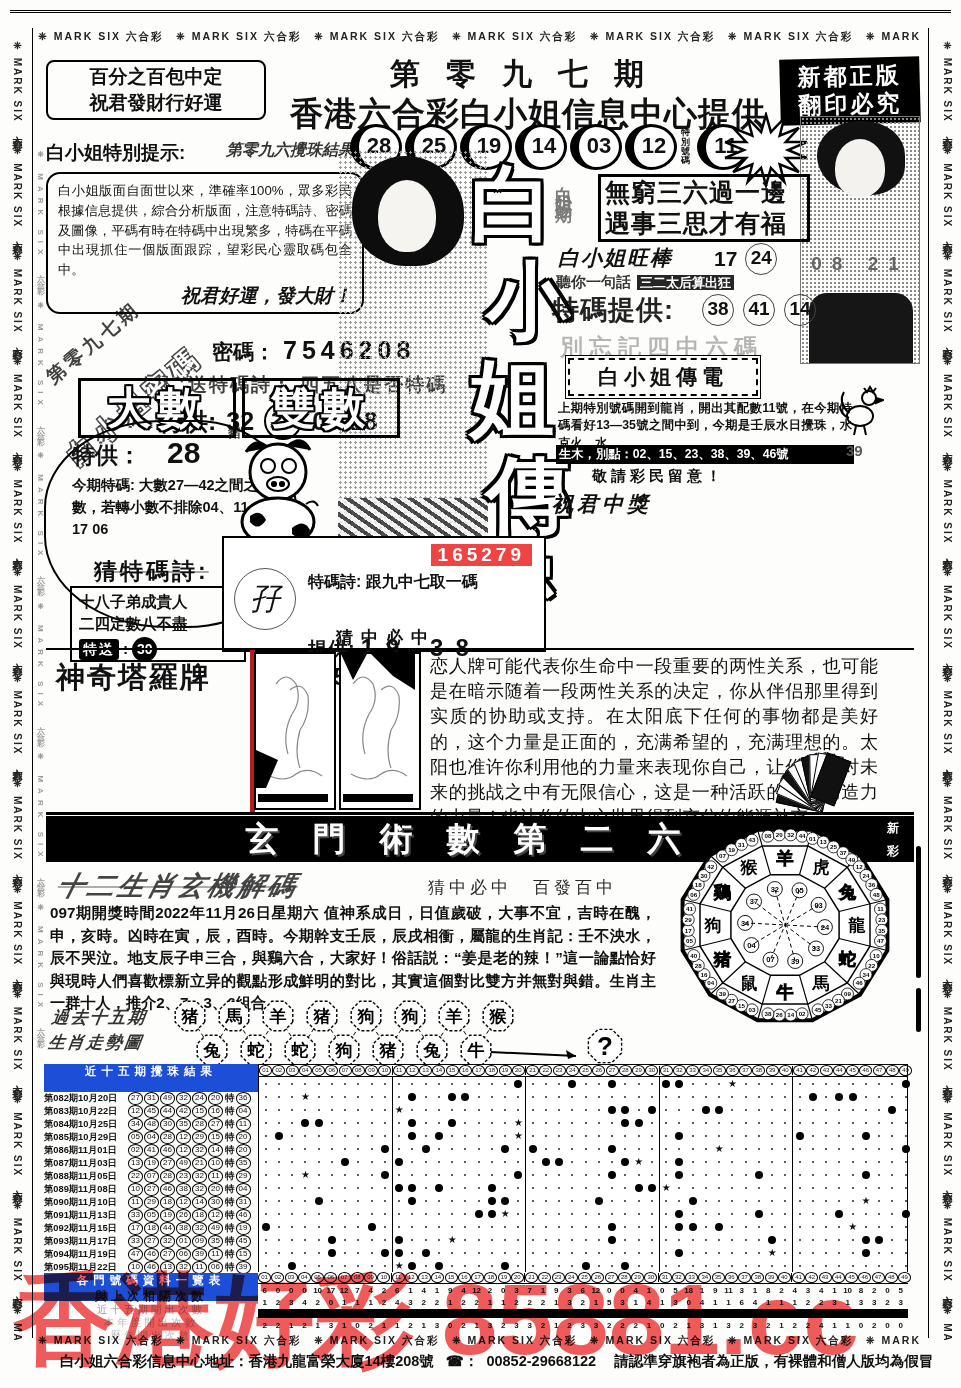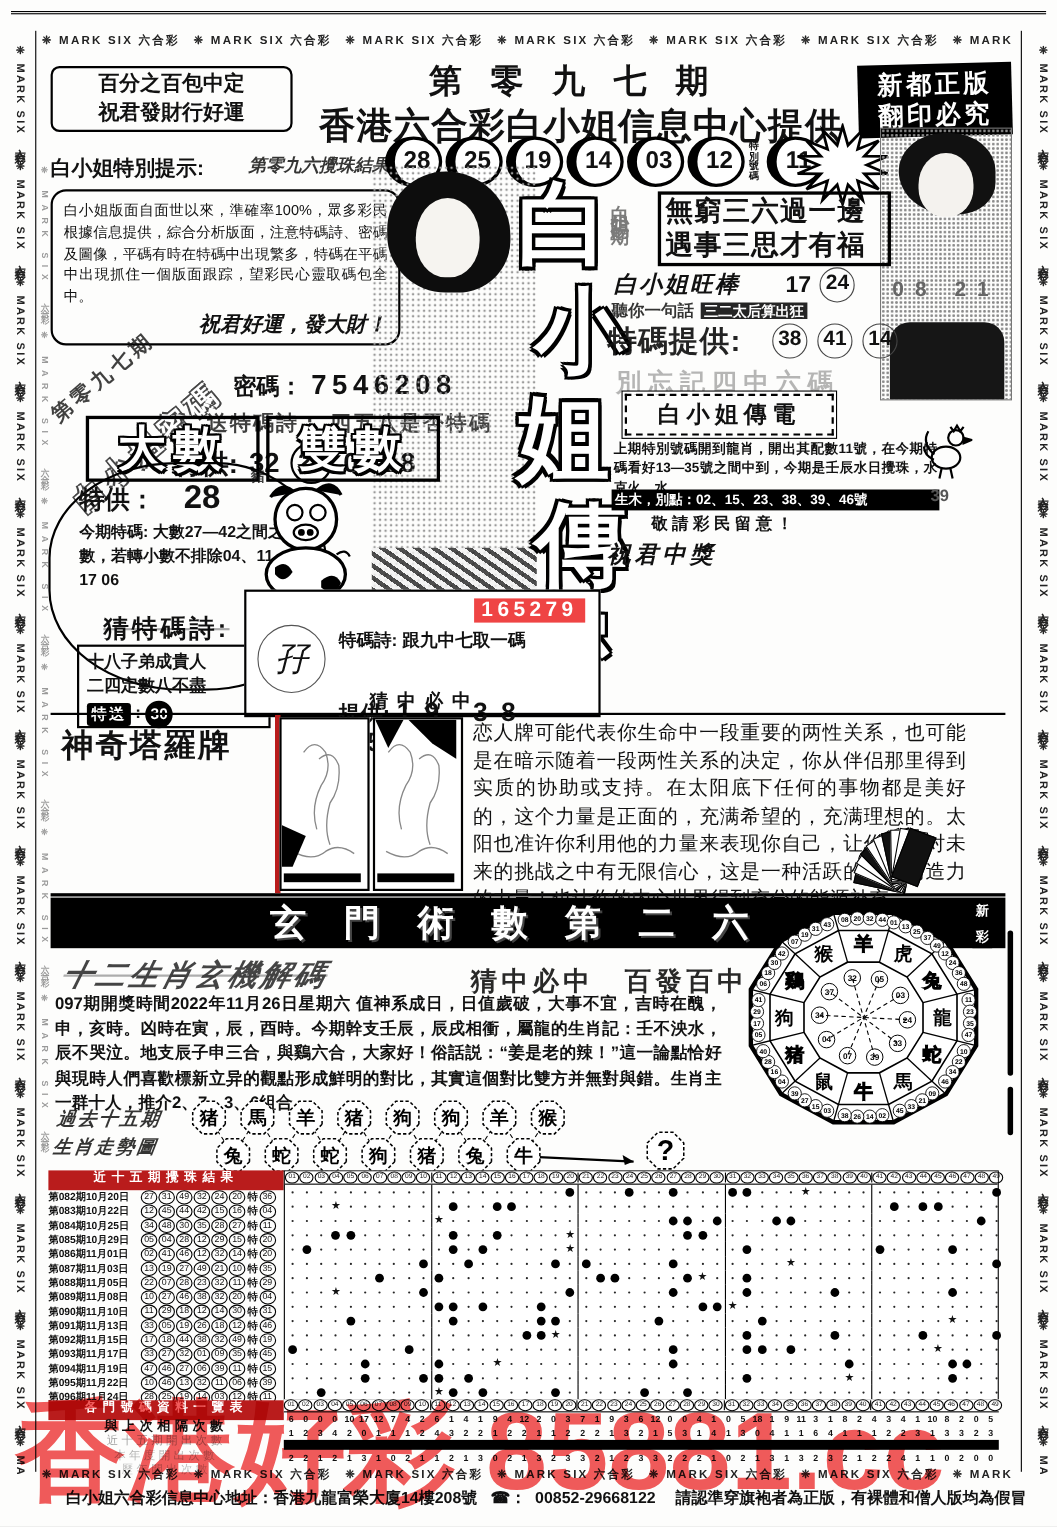--- a/index.html
+++ b/index.html
@@ -118,31 +118,31 @@
   .tcard{width:78px;height:154px;border:2px solid #000;background:#fff;position:relative;overflow:hidden;}
   .tarot-text{position:absolute;left:374px;top:4px;width:448px;font-size:18px;line-height:1.4;text-align:justify;font-weight:400;padding-left:10px;}
   .tarot-cap{position:absolute;left:374px;top:130px;font-size:12.5px;font-weight:900;}
   .fan{position:absolute;left:704px;top:86px;width:150px;height:74px;}
   .fcard{position:absolute;left:60px;top:18px;width:24px;height:46px;border:1.5px solid #000;transform-origin:50% 95%;}
   
   .banner{left:46px;top:816px;width:868px;height:46px;background:#000;color:#fff;display:flex;align-items:center;justify-content:center;
      font-size:33px;font-weight:900;letter-spacing:34px;text-shadow:2px 2px 0 #444;}
   .sub-left{left:58px;top:868px;font-size:27px;font-weight:900;font-style:italic;transform:skewX(-14deg);opacity:.78;letter-spacing:3px;
      text-decoration:line-through;text-decoration-color:#00000066;}
-  .sub-right{left:428px;top:876px;font-size:24px;font-weight:700;letter-spacing:4px;opacity:.9;}
+  .sub-right{left:428px;top:876px;font-size:17px;font-weight:400;letter-spacing:4px;opacity:.9;}
   .xm-body{left:50px;top:902px;width:606px;font-size:15.2px;line-height:1.48;text-align:justify;font-weight:600;}
   .sidebar-sq{left:884px;top:818px;width:18px;font-size:12px;font-weight:900;}
   .sidebar-sq span{display:block;background:#000;color:#fff;text-align:center;margin-bottom:2px;padding:2px 0;}
   .vbar1{left:916px;top:846px;width:5px;height:132px;background:#000;border-radius:3px;}
   .vbar2{left:916px;top:988px;width:5px;height:44px;background:#000;border-radius:3px;}
   
   .trend-label{left:50px;top:1006px;font-size:17px;font-weight:900;font-style:italic;line-height:1.45;transform:skewX(-8deg);opacity:.85;letter-spacing:2px;}
   
   .ltable{left:44px;top:1064px;width:214px;}
-  .tbar{background:#b91c1c;color:#fff;font-size:11.5px;font-weight:900;letter-spacing:5px;text-align:center;height:18px;line-height:14px;}
+  .tbar{background:#1d4ed8;color:#fff;font-size:11.5px;font-weight:900;letter-spacing:5px;text-align:center;height:28px;line-height:14px;}
   .trow{height:13px;display:flex;align-items:center;white-space:nowrap;}
   .tissue{font-size:9.3px;font-weight:700;width:84px;letter-spacing:0;}
   .c{display:inline-block;width:13px;height:10.5px;border:1px solid #000;border-radius:50%;font-size:8px;line-height:10px;text-align:center;margin-right:1px;flex:none;}
   .tsp{font-size:9.5px;margin:0 1px;}
   .bbar{left:44px;top:1273px;width:214px;}
   
   .matrix{left:258px;top:1064px;width:650px;border:1px solid #000;box-sizing:border-box;background:#fff;}
   .mrow{display:flex;height:13px;align-items:center;}
   .mhead{display:flex;height:11px;align-items:center;background:#fff;border-bottom:1px solid #000;}
   .hc{width:13.26px;height:9px;flex:none;display:flex;align-items:center;justify-content:center;}

